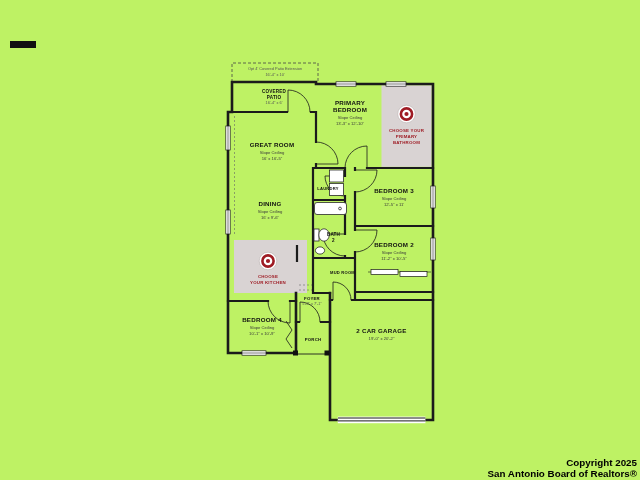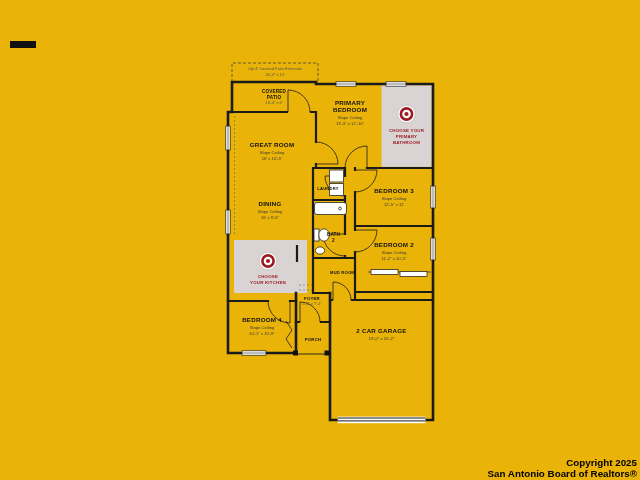--- a/index.html
+++ b/index.html
@@ -1,16 +1,16 @@
 <!DOCTYPE html>
 <html><head>
 <meta charset="utf-8">
 <style>
   html,body{margin:0;padding:0;background:#ffffff;}
-  .stage{position:relative;width:640px;height:480px;background:#eab308;overflow:hidden;
+  .stage{position:relative;width:640px;height:480px;background:#bef264;overflow:hidden;
          font-family:"Liberation Sans",sans-serif;}
   svg{display:block;}
   text{text-anchor:middle;}
   .room-name{font:700 6.2px "Liberation Sans",sans-serif;fill:#111;letter-spacing:.25px;}
   .room-name-sm{font:700 4.6px "Liberation Sans",sans-serif;fill:#111;letter-spacing:.2px;}
   .room-sub{font:400 4.2px "Liberation Sans",sans-serif;fill:#3a3a3a;}
   .tiny{font:400 3.9px "Liberation Sans",sans-serif;fill:#555;}
   .callout{font:700 4.4px "Liberation Sans",sans-serif;letter-spacing:.2px;}
   .copyright{font:700 9.8px "Liberation Sans",sans-serif;fill:#000;text-anchor:end;}
   .wall{stroke:#1b1b1b;fill:none;stroke-linecap:square;}

